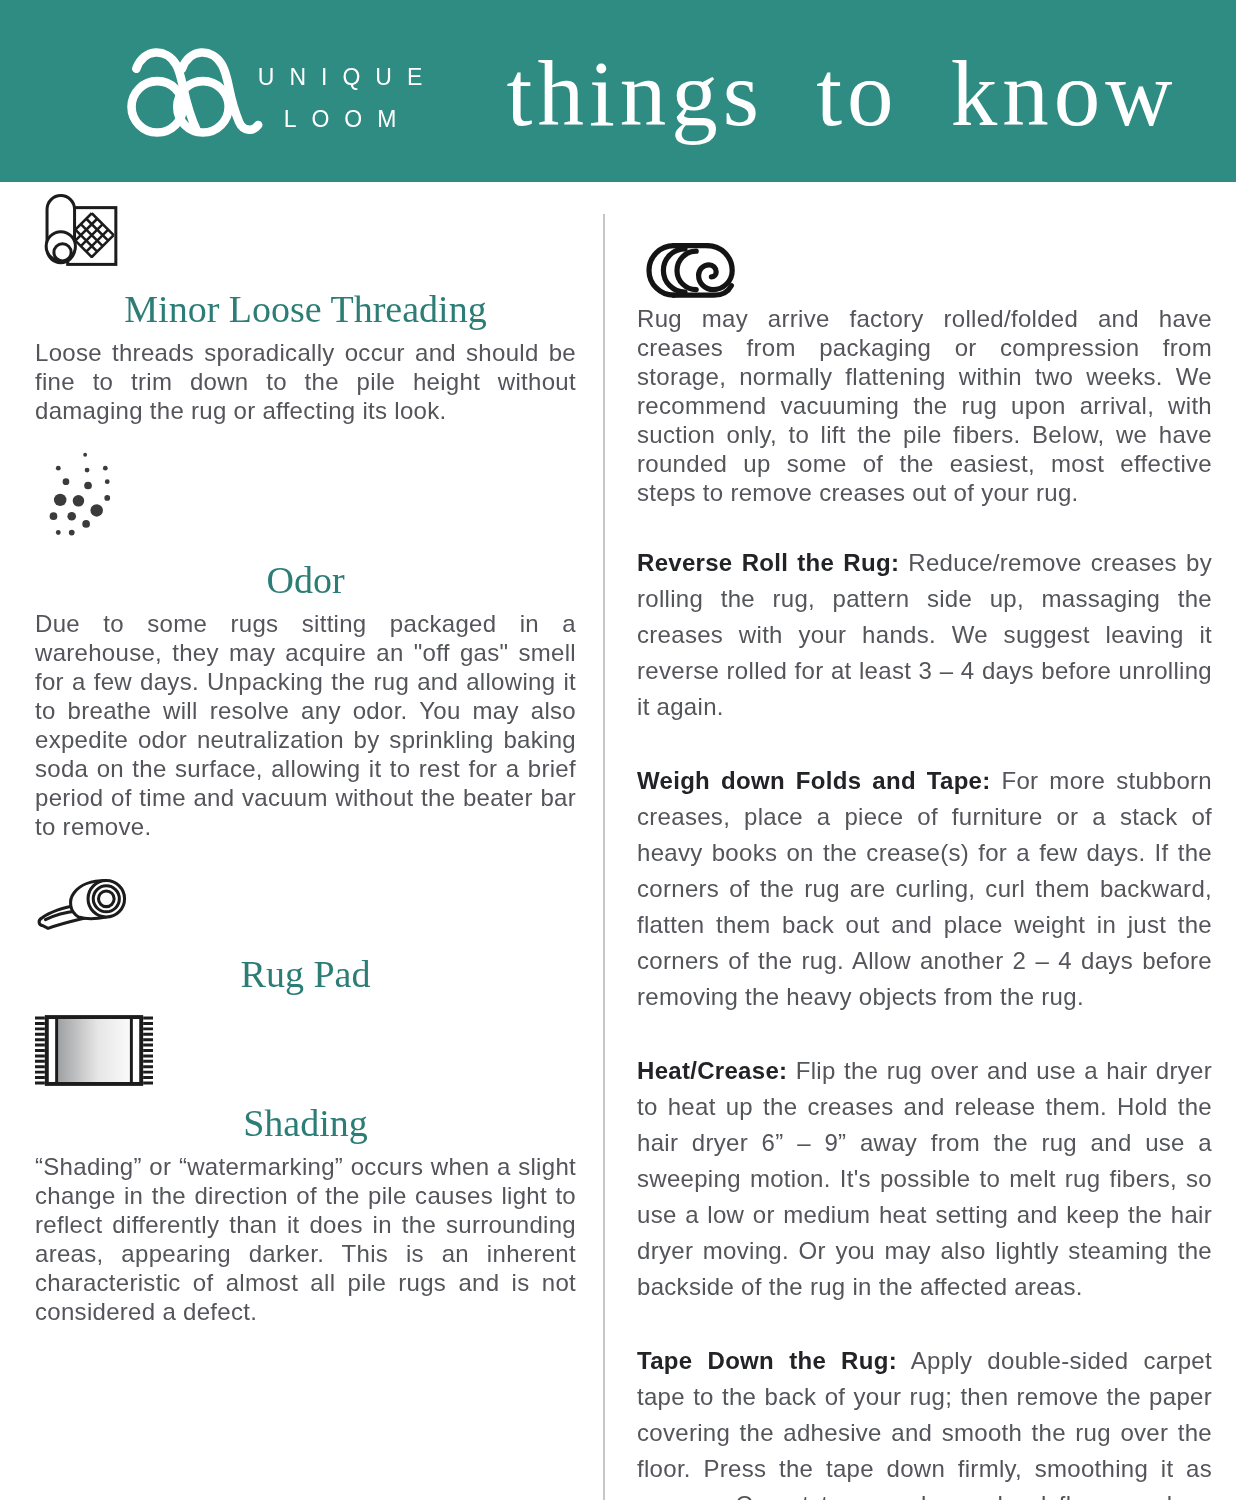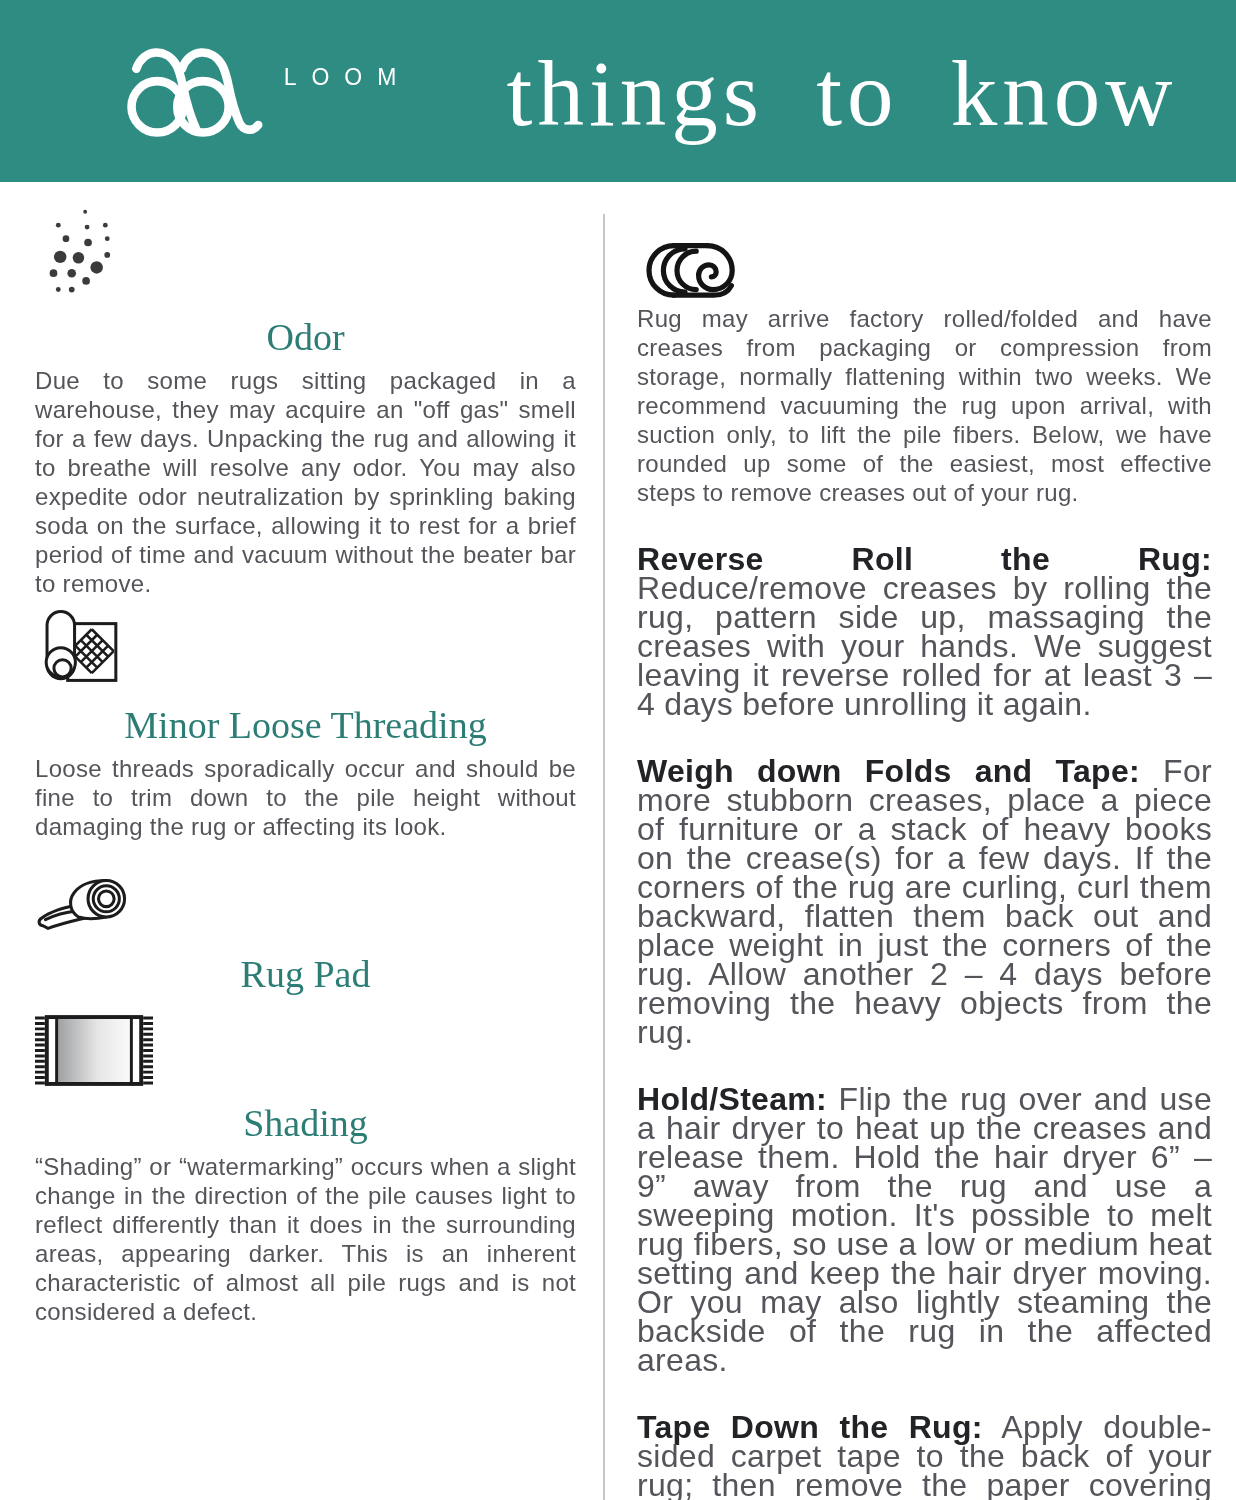--- a/index.html
+++ b/index.html
@@ -44,43 +44,58 @@
     margin:0;text-align:justify;
     font-size:24px;line-height:29px;letter-spacing:0.3px;
     color:#54555a;
   }
   .icon-odor{margin-top:24px;}
   .icon-thread{margin-top:10px;}
   .icon-pad{margin-top:28px;}
   .icon-shade{margin-top:18px;}
   .icon-crease{margin-top:54px;}
   .sec-shade .sec-heading{}
-  .step{margin:38px 0 0 0;text-align:justify;font-size:32px;line-height:29px;letter-spacing:0.3px;color:#54555a;}
+  .step{margin:38px 0 0 0;text-align:justify;font-size:24px;line-height:36px;letter-spacing:0.3px;color:#54555a;}
   .step b{color:#222326;font-weight:bold;}
   svg{vertical-align:middle;}
 </style>
 </head>
 <body>
 
 <div class="header">
   <svg class="logo-svg" width="212" height="100" viewBox="0 0 170 105" fill="none" stroke="#ffffff" stroke-width="9" stroke-linecap="round">
     <circle cx="38" cy="66" r="27"></circle>
     <circle cx="86" cy="66" r="27"></circle>
     <path d="M 16 26 C 24 4 48 4 58 22 C 66 36 64 58 80 92"></path>
     <path d="M 64 26 C 72 4 96 4 106 22 C 114 36 112 54 124 82 C 128 91 138 93 144 85"></path>
   </svg>
   <div class="brand">
+    <div>UNIQUE</div>
     <div>LOOM</div>
   </div>
   <div class="main-title">things to know</div>
 </div>
 
 <div class="divider"></div>
 
 <div class="col col-left">
+
+  <div class="section sec-thread">
+    <svg class="icon-wrap icon-thread" width="86" height="82" viewBox="0 0 100 95" fill="none" stroke="#1c1c1c" stroke-width="3.5">
+      <rect x="38" y="18" width="56" height="66" fill="#ffffff"></rect>
+      <g transform="rotate(45 66 50)" stroke-width="3">
+        <path d="M48 32 H84 M48 41 H84 M48 50 H84 M48 59 H84 M48 68 H84 M48 32 V68 M57 32 V68 M66 32 V68 M75 32 V68 M84 32 V68"></path>
+      </g>
+      <rect x="14" y="4" width="32" height="78" rx="16" fill="#ffffff"></rect>
+      <circle cx="30" cy="63" r="17" fill="#ffffff"></circle>
+      <circle cx="32" cy="70" r="10" fill="#ffffff"></circle>
+    </svg>
+    <h2 class="sec-heading">Minor Loose Threading</h2>
+    <p class="body-text">Loose threads sporadically occur and should be fine to trim down to the pile height without damaging the rug or affecting its look.</p>
+  </div>
 
   <div class="section sec-odor">
     <svg class="icon-wrap icon-odor" width="108" height="96" viewBox="0 0 110 100" fill="#3b3b3c">
       <circle cx="51" cy="6" r="2"></circle>
         <circle cx="23" cy="20" r="2.5"></circle>
         <circle cx="53" cy="22" r="2.5"></circle>
       <circle cx="72" cy="20" r="2.5"></circle>
         <circle cx="31" cy="34" r="3.5"></circle>
         <circle cx="54" cy="38" r="4"></circle>
       <circle cx="74" cy="34" r="2.5"></circle>
@@ -89,34 +104,20 @@
       <circle cx="74" cy="51" r="3"></circle>
         <circle cx="63" cy="64" r="6.5"></circle>
         <circle cx="18" cy="70" r="4"></circle>
       <circle cx="37" cy="70" r="4.5"></circle>
         <circle cx="52" cy="78" r="4"></circle>
         <circle cx="23" cy="87" r="2.5"></circle>
       <circle cx="37" cy="87" r="3"></circle>
     </svg>
     <h2 class="sec-heading">Odor</h2>
     <p class="body-text">Due to some rugs sitting packaged in a warehouse, they may acquire an "off gas" smell for a few days. Unpacking the rug and allowing it to breathe will resolve any odor. You may also expedite odor neutralization by sprinkling baking soda on the surface, allowing it to rest for a brief period of time and vacuum without the beater bar to remove.</p>
-  </div>
-
-  <div class="section sec-thread">
-    <svg class="icon-wrap icon-thread" width="86" height="82" viewBox="0 0 100 95" fill="none" stroke="#1c1c1c" stroke-width="3.5">
-      <rect x="38" y="18" width="56" height="66" fill="#ffffff"></rect>
-      <g transform="rotate(45 66 50)" stroke-width="3">
-        <path d="M48 32 H84 M48 41 H84 M48 50 H84 M48 59 H84 M48 68 H84 M48 32 V68 M57 32 V68 M66 32 V68 M75 32 V68 M84 32 V68"></path>
-      </g>
-      <rect x="14" y="4" width="32" height="78" rx="16" fill="#ffffff"></rect>
-      <circle cx="30" cy="63" r="17" fill="#ffffff"></circle>
-      <circle cx="32" cy="70" r="10" fill="#ffffff"></circle>
-    </svg>
-    <h2 class="sec-heading">Minor Loose Threading</h2>
-    <p class="body-text">Loose threads sporadically occur and should be fine to trim down to the pile height without damaging the rug or affecting its look.</p>
   </div>
 
   <div class="section sec-pad">
     <svg class="icon-wrap icon-pad" width="100" height="70" viewBox="0 0 115 80" fill="none" stroke="#1c1c1c" stroke-width="3.5" stroke-linecap="round">
       <path d="M47 42 C34 43 16 50 8 56 C3 59 4 64 9 65 L15 68 C32 62 46 59 58 56" fill="#ffffff"></path>
       <path d="M12 58 C26 51 38 49 48 48"></path>
       <path d="M82 13 C62 13 52 18 45 27 C38 36 40 49 50 55 C60 58 72 57 82 55" fill="#ffffff"></path>
       <circle cx="82" cy="34" r="21" fill="#ffffff"></circle>
       <circle cx="82" cy="34" r="15"></circle>
       <circle cx="82" cy="34" r="9"></circle>
@@ -157,17 +158,17 @@
       <path d="M46 74 H96 C106 74 114 70 118 62"></path>
       <path d="M88 12 a31 31 0 0 1 31 31 a24 24 0 0 1 -24 24 a18 18 0 0 1 -18 -18 a13 13 0 0 1 13 -13 a9 9 0 0 1 9 9 a6 6 0 0 1 -6 6"></path>
     </svg>
     <p class="body-text">Rug may arrive factory rolled/folded and have creases from packaging or compression from storage, normally flattening within two weeks. We recommend vacuuming the rug upon arrival, with suction only, to lift the pile fibers. Below, we have rounded up some of the easiest, most effective steps to remove creases out of your rug.</p>
   </div>
 
   <p class="step"><b>Reverse Roll the Rug:</b> <span>Reduce/remove creases by rolling the rug, pattern side up, massaging the creases with your hands. We suggest leaving it reverse rolled for at least 3 – 4 days before unrolling it again.</span></p>
 
   <p class="step"><b>Weigh down Folds and Tape:</b> <span>For more stubborn creases, place a piece of furniture or a stack of heavy books on the crease(s) for a few days. If the corners of the rug are curling, curl them backward, flatten them back out and place weight in just the corners of the rug. Allow another 2 – 4 days before removing the heavy objects from the rug.</span></p>
 
-  <p class="step"><b>Hold/Steam:</b> <span>Flip the rug over and use a hair dryer to heat up the creases and release them. Hold the hair dryer 6” – 9” away from the rug and use a sweeping motion. It's possible to melt rug fibers, so use a low or medium heat setting and keep the hair dryer moving. Or you may also lightly steaming the backside of the rug in the affected areas.</span></p>
+  <p class="step"><b>Heat/Crease:</b> <span>Flip the rug over and use a hair dryer to heat up the creases and release them. Hold the hair dryer 6” – 9” away from the rug and use a sweeping motion. It's possible to melt rug fibers, so use a low or medium heat setting and keep the hair dryer moving. Or you may also lightly steaming the backside of the rug in the affected areas.</span></p>
 
   <p class="step"><b>Tape Down the Rug:</b> <span>Apply double-sided carpet tape to the back of your rug; then remove the paper covering the adhesive and smooth the rug over the floor. Press the tape down firmly, smoothing it as you go. Carpet tape works on hard floors and on existing wall-to-wall carpet, holding your rug in place. If you have laminate flooring, purchase a less adhesive double-sided tape to prevent the laminate from buckling or otherwise being damaged.</span></p>
 
 </div>
 
 </body></html>

